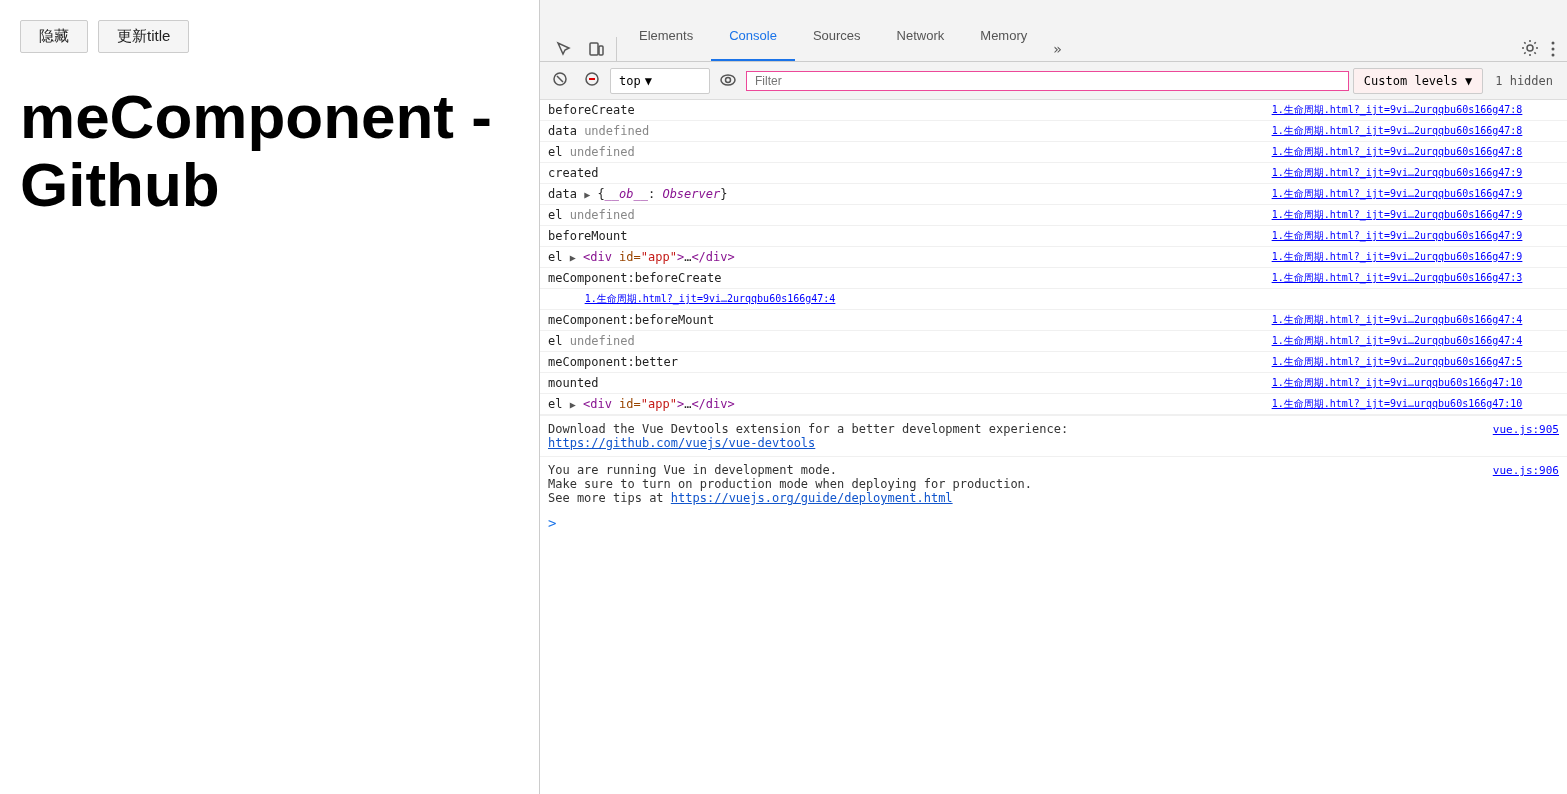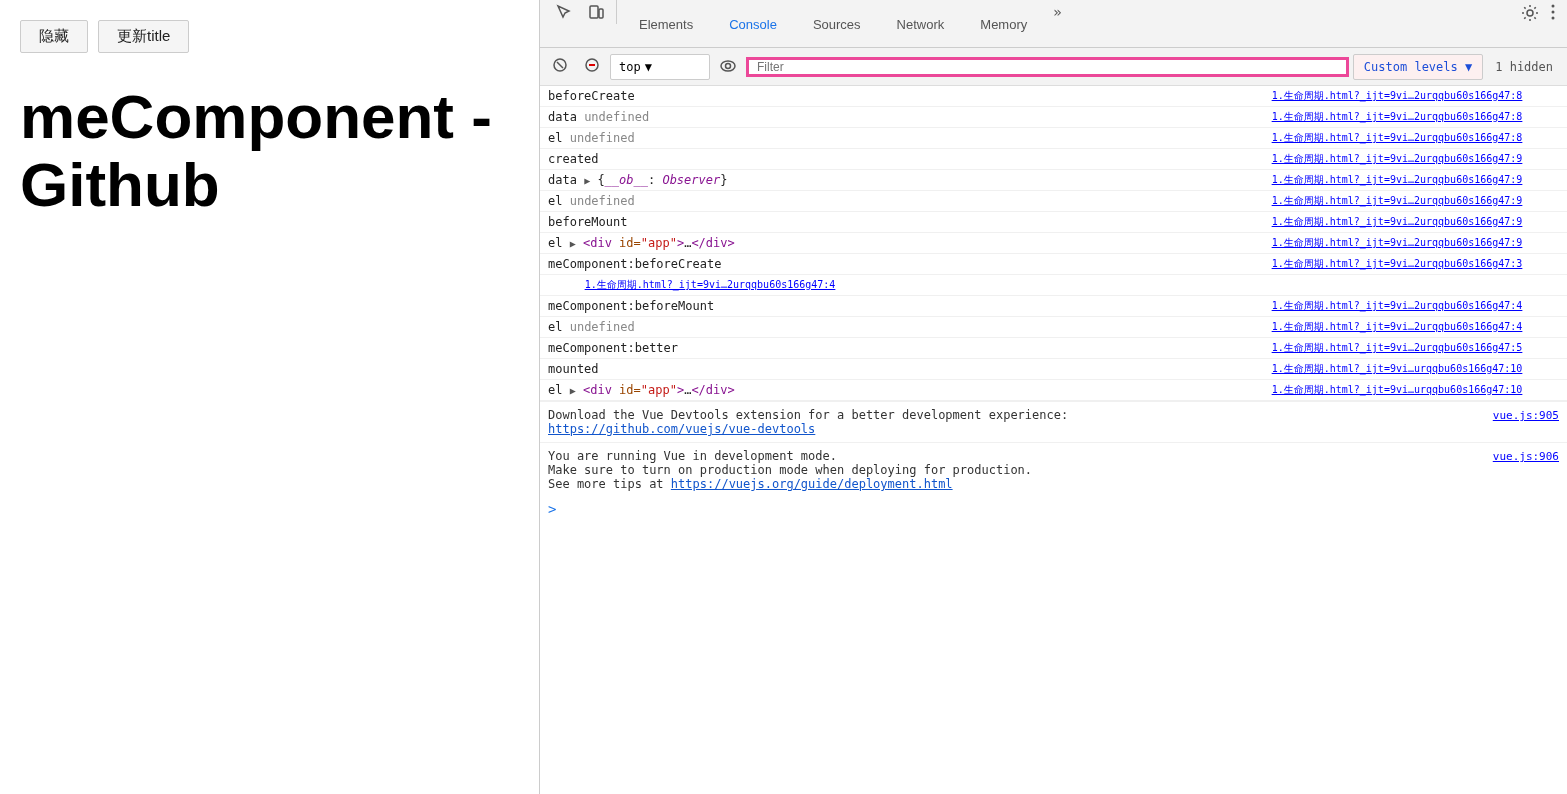--- a/index.html
+++ b/index.html
@@ -49,22 +49,22 @@
       height: 794px;
       overflow: hidden;
     }
 
     
     .devtools-tabs {
       background: #f3f3f3;
       border-bottom: 1px solid #ccc;
       display: flex;
       flex-direction: row;
-      align-items: flex-start;
-      height: 48px;
+      align-items: flex-end;
+      height: 62px;
       padding: 0 8px;
     }
     .devtools-icon-btn {
       background: none;
       border: none;
       cursor: pointer;
       padding: 4px 8px;
       color: #555;
       font-size: 16px;
       display: flex; align-items: center;
@@ -106,24 +106,24 @@
     .console-stop-btn {
       background: none; border: none; cursor: pointer; color: #555; font-size: 14px; padding: 2px 6px;
     }
     .console-context-select {
       display: flex; align-items: center; background: #fff; border: 1px solid #ccc; border-radius: 2px; padding: 2px 8px; font-size: 12px; cursor: pointer; min-width: 100px; height: 26px; gap: 4px;
     }
     .console-eye-btn {
       background: none; border: none; cursor: pointer; color: #555; font-size: 14px; padding: 2px 6px;
     }
     .console-filter {
-      flex: 1; background: #fff; border: 3px solid #ec4899; height: 20px; padding: 6px 8px; font-size: 12px; outline: none;
+      flex: 1; background: #fff; border: 1px solid #ec4899; height: 20px; padding: 6px 8px; font-size: 12px; outline: none;
     }
     .console-levels {
-      background: #fdf0f0; border: 1px solid #ccc; border-radius: 2px; padding: 2px 10px; font-size: 12px; cursor: pointer; height: 26px; color: #1d4ed8; display: flex; align-items: center; gap: 4px;
+      background: #fdf0f0; border: 1px solid #ccc; border-radius: 2px; padding: 2px 10px; font-size: 12px; cursor: pointer; height: 26px; color: #000000; display: flex; align-items: center; gap: 4px;
     }
     .console-hidden {
       font-size: 12px; color: #555; padding: 2px 8px;
     }
 
     
     .console-log {
       flex: 1;
       overflow-y: auto;
       background: #fff;

